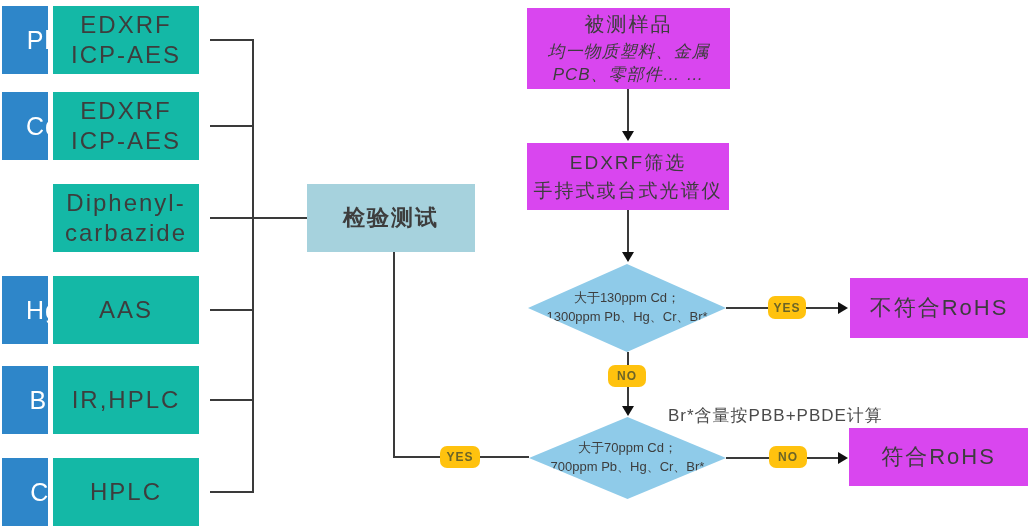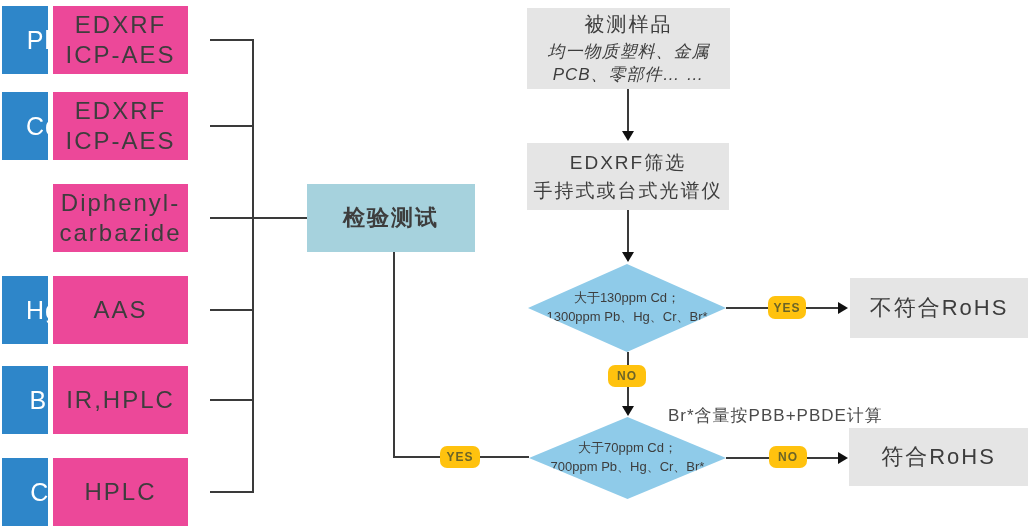--- a/index.html
+++ b/index.html
@@ -5,32 +5,32 @@
   html,body{margin:0;padding:0;background:#ffffff;}
   #canvas{
     position:relative;width:1028px;height:528px;background:#ffffff;overflow:hidden;
     font-family:"Liberation Sans","DejaVu Sans",sans-serif;color:#3d3d3d;
   }
   .abs{position:absolute;box-sizing:border-box;}
 
   
   .el-box{left:2px;width:46px;height:68px;background:#2e86c9;color:#ffffff;
     display:flex;align-items:center;justify-content:center;font-size:25px;letter-spacing:1px;padding-left:36px;}
-  .method-box{left:53px;width:135px;height:68px;background:#ec4899;
+  .method-box{left:53px;width:146px;height:68px;background:#14b8a6;
     display:flex;align-items:center;justify-content:center;text-align:center;
     font-size:24px;letter-spacing:2px;line-height:1.25;white-space:pre-line;color:#3d3d3d;}
 
   
   .hline{height:2px;background:#3a3a3a;}
   .vline{width:2px;background:#3a3a3a;}
   .arr-down{width:0;height:0;border-left:6px solid transparent;border-right:6px solid transparent;border-top:10px solid #111111;}
   .arr-right{width:0;height:0;border-top:6px solid transparent;border-bottom:6px solid transparent;border-left:10px solid #111111;}
 
   
-  .flow-box{background:#e5e5e5;display:flex;flex-direction:column;align-items:center;justify-content:center;
+  .flow-box{background:#d946ef;display:flex;flex-direction:column;align-items:center;justify-content:center;
     text-align:center;color:#3d3d3d;}
   .center-box{background:#a6d2dd;display:flex;align-items:center;justify-content:center;
     font-size:22px;letter-spacing:2px;color:#3d3d3d;font-weight:bold;}
   .sample-title{font-size:20px;letter-spacing:2px;margin-bottom:3px;}
   .sample-body{font-size:17px;letter-spacing:1px;line-height:1.35;white-space:pre-line;font-style:italic;}
   .screen-label{font-size:19px;letter-spacing:2px;line-height:1.45;white-space:pre-line;}
   .rohs-label{font-size:22px;letter-spacing:2px;}
 
   
   .diamond{background:#8fcbe9;clip-path:polygon(50% 0,100% 50%,50% 100%,0 50%);

